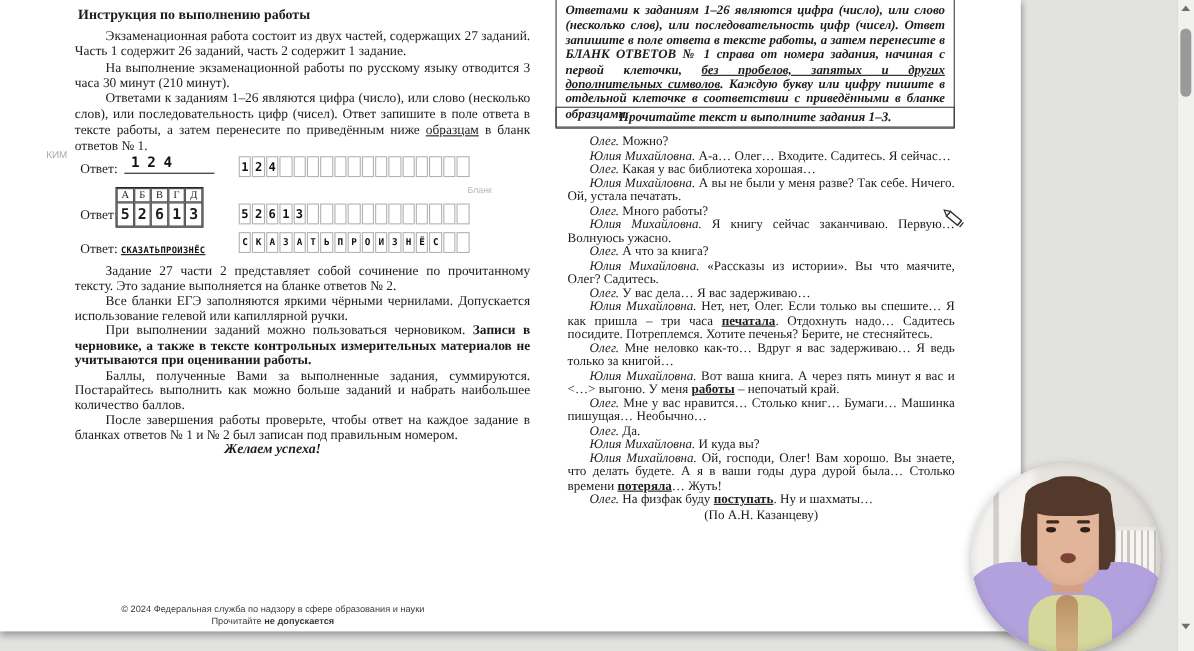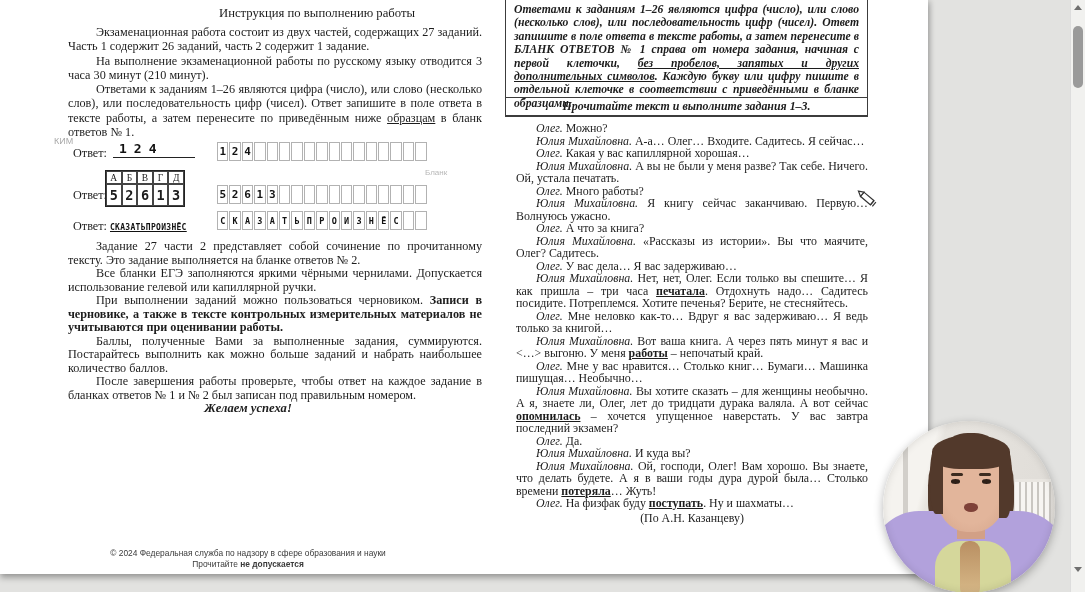--- a/index.html
+++ b/index.html
@@ -10,22 +10,22 @@
   }
   
   .page{
     position:absolute;left:0;top:0;width:928px;height:574px;background:#ffffff;
     box-shadow:0 4px 6px rgba(0,0,0,.28), 3px 0 5px rgba(0,0,0,.12);
   }
   .para{margin:0;text-indent:28px;text-align:justify;font-size:12.2px;line-height:14.3px;}
   .rb{font-weight:bold}.ri{font-style:italic}.ru{text-decoration:underline}
 
   
-  .kim{position:absolute;left:54px;top:136px;font:9px "Liberation Sans",sans-serif;color:#a9a9a9;}
-  .lp-title{position:absolute;left:55px;top:6px;width:360px;text-align:right;font-weight:normal;font-size:12.7px;}
+  .kim{position:absolute;left:42px;top:136px;font:9px "Liberation Sans",sans-serif;color:#a9a9a9;}
+  .lp-title{position:absolute;left:71px;top:6px;width:360px;text-align:left;font-weight:bold;font-size:12.7px;}
   .lp-top{position:absolute;left:68px;top:25px;width:414px;}
   .lp-bottom{position:absolute;left:68px;top:240px;width:414px;}
   .lp-bottom .para{line-height:13.5px;}
   .wish{position:absolute;left:68px;top:401px;width:360px;text-align:center;font-weight:bold;font-style:italic;font-size:12.6px;}
   .footer{position:absolute;left:28px;top:512px;width:440px;text-align:center;
     font-family:"Liberation Sans",sans-serif;font-size:8.4px;line-height:10.5px;color:#3a3a3a;margin-top:36px;}
 
   
   .samples{position:absolute;left:68px;top:140px;width:420px;height:100px;}
   .ans-label{position:absolute;font-size:12.2px;white-space:nowrap;}
@@ -199,32 +199,31 @@
     <div>© 2024 Федеральная служба по надзору в сфере образования и науки</div>
     <div><span>Прочитайте </span><span class="rb">не допускается</span></div>
   </div>
 
   <div class="rbox1"><span>Ответами к заданиям 1–26 являются цифра (число), или слово (несколько слов), или последовательность цифр (чисел). Ответ запишите в поле ответа в тексте работы, а затем перенесите в БЛАНК ОТВЕТОВ № 1 справа от номера задания, начиная с первой клеточки, </span><span class="ru">без пробелов, запятых и других дополнительных символов</span><span>. Каждую букву или цифру пишите в отдельной клеточке в соответствии с приведёнными в бланке образцами.</span></div>
   <div class="rbox2">Прочитайте текст и выполните задания 1–3.</div>
   <div class="dlg">
     <div>
         <p class="para"><span class="ri">Олег.</span><span> Можно?</span></p>
         <p class="para"><span class="ri">Юлия Михайловна.</span><span> А-а… Олег… Входите. Садитесь. Я сейчас…</span></p>
-        <p class="para"><span class="ri">Олег.</span><span> Какая у вас капиллярной хорошая…</span></p>
+        <p class="para"><span class="ri">Олег.</span><span> Какая у вас библиотека хорошая…</span></p>
         <p class="para"><span class="ri">Юлия Михайловна.</span><span> А вы не были у меня разве? Так себе. Ничего. Ой, устала печатать.</span></p>
         <p class="para"><span class="ri">Олег.</span><span> Много работы?</span></p>
         <p class="para"><span class="ri">Юлия Михайловна.</span><span> Я книгу сейчас заканчиваю. Первую… Волнуюсь ужасно.</span></p>
         <p class="para"><span class="ri">Олег.</span><span> А что за книга?</span></p>
         <p class="para"><span class="ri">Юлия Михайловна.</span><span> «Рассказы из истории». Вы что маячите, Олег? Садитесь.</span></p>
         <p class="para"><span class="ri">Олег.</span><span> У вас дела… Я вас задерживаю…</span></p>
         <p class="para"><span class="ri">Юлия Михайловна.</span><span> Нет, нет, Олег. Если только вы спешите… Я как пришла – три часа </span><span class="rb ru">печатала</span><span>. Отдохнуть надо… Садитесь посидите. Потреплемся. Хотите печенья? Берите, не стесняйтесь.</span></p>
         <p class="para"><span class="ri">Олег.</span><span> Мне неловко как-то… Вдруг я вас задерживаю… Я ведь только за книгой…</span></p>
         <p class="para"><span class="ri">Юлия Михайловна.</span><span> Вот ваша книга. А через пять минут я вас и &lt;…&gt; выгоню. У меня </span><span class="rb ru">работы</span><span> – непочатый край.</span></p>
         <p class="para"><span class="ri">Олег.</span><span> Мне у вас нравится… Столько книг… Бумаги… Машинка пишущая… Необычно…</span></p>
-        <p class="para"><span class="ri">Юлия Михайловна.</span><span> Вы хотите сказать – для женщины необычно. А я, знаете ли, Олег, лет до тридцати дурака валяла. А вот сейчас </span><span class="rb ru">опомнилась</span><span> – хочется упущенное наверстать. У вас завтра последний экзамен?</span></p>
         <p class="para"><span class="ri">Олег.</span><span> Да.</span></p>
         <p class="para"><span class="ri">Юлия Михайловна.</span><span> И куда вы?</span></p>
         <p class="para"><span class="ri">Юлия Михайловна.</span><span> Ой, господи, Олег! Вам хорошо. Вы знаете, что делать будете. А я в ваши годы дура дурой была… Столько времени </span><span class="rb ru">потеряла</span><span>… Жуть!</span></p>
         <p class="para"><span class="ri">Олег.</span><span> На физфак буду </span><span class="rb ru">поступать</span><span>. Ну и шахматы…</span></p>
       </div>
     <div class="attribution para" style="text-indent:0;">(По А.Н. Казанцеву)</div>
   </div>
 
   <div class="pencil">
     <svg width="26" height="26" viewBox="0 0 26 26">

